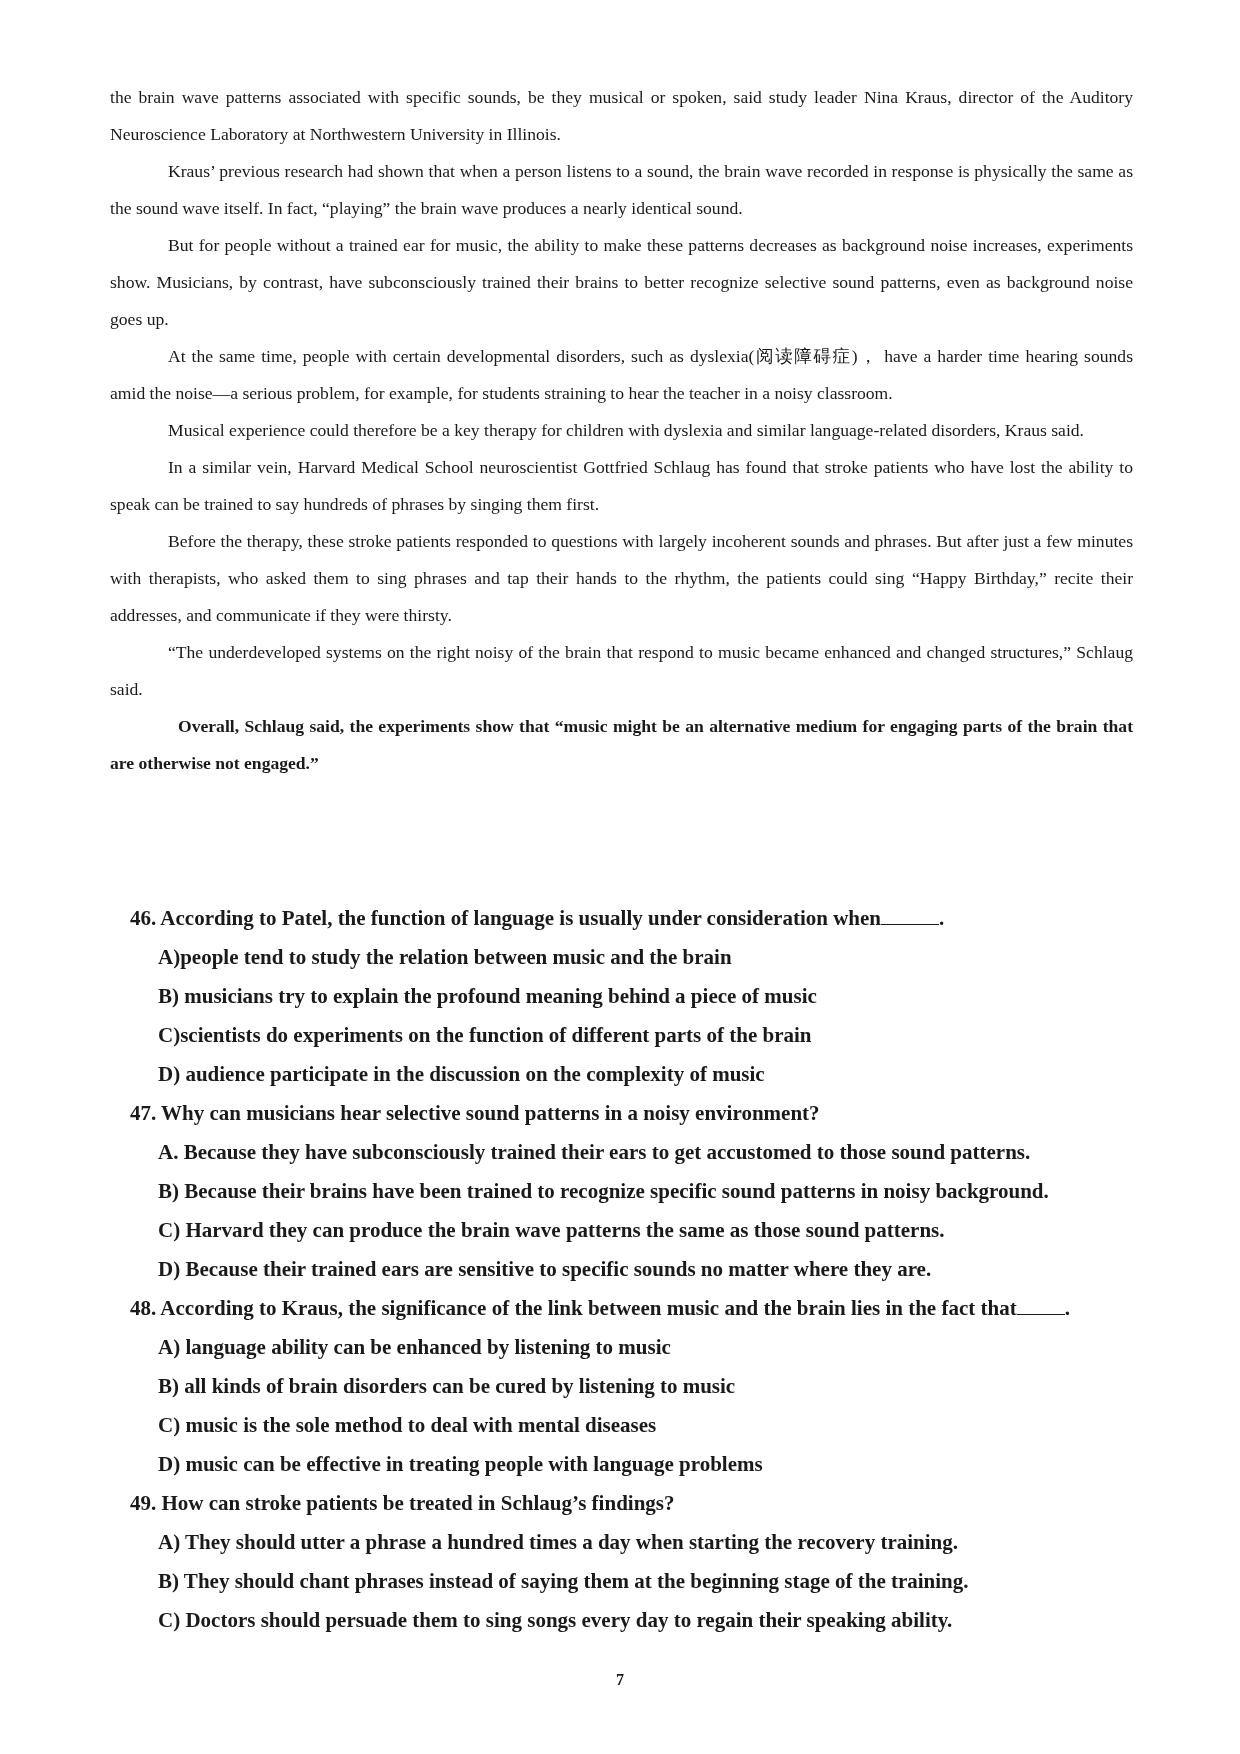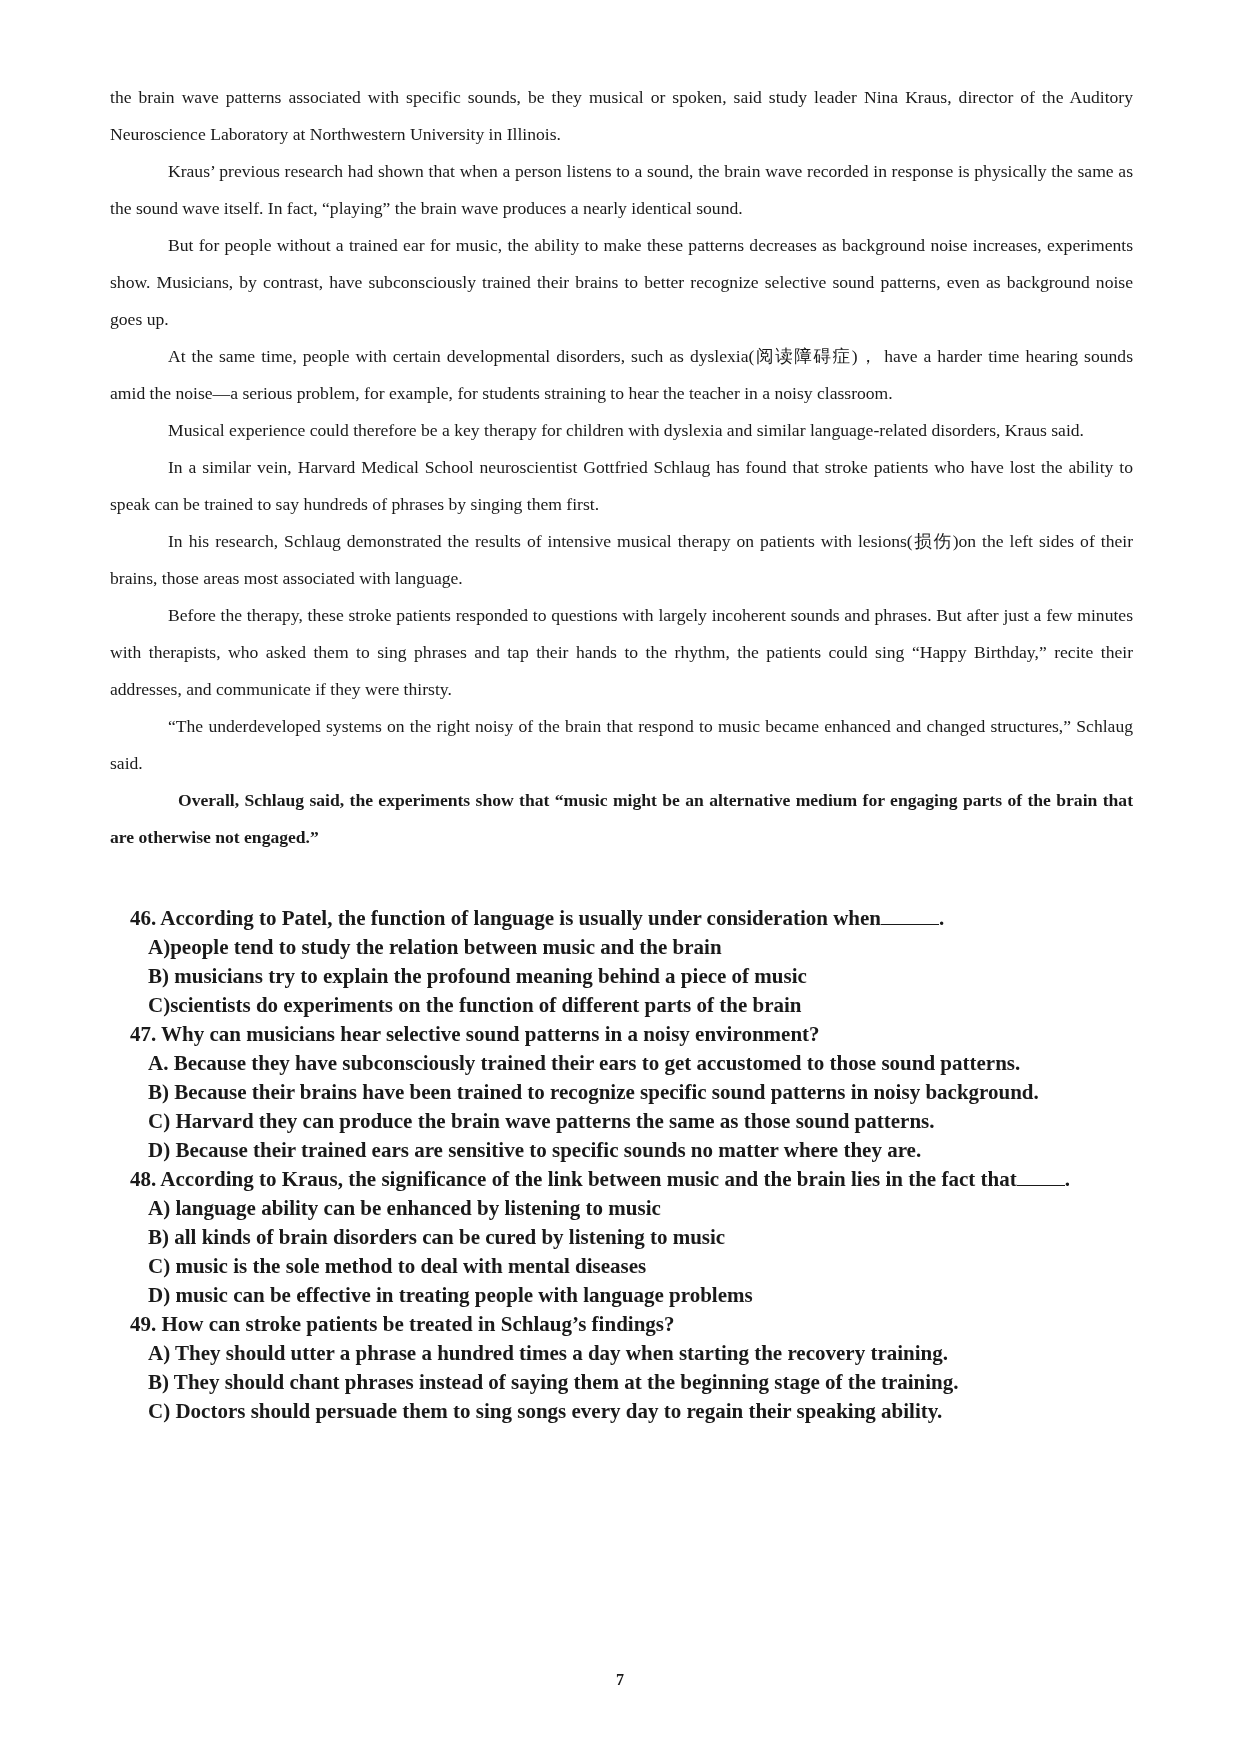--- a/index.html
+++ b/index.html
@@ -5,48 +5,48 @@
   html, body { margin:0; padding:0; background:#ffffff; }
   body { width:1240px; height:1754px; position:relative; overflow:hidden;
          font-family:"Liberation Serif","DejaVu Serif",serif; color:#1a1a1a; }
   .page { position:absolute; left:0; top:0; width:1240px; height:1754px; background:#fff; }
   .passage { position:absolute; left:110px; top:79px; width:1023px; font-size:17.6px; line-height:37px; }
   .para { margin:0; text-align:justify; text-indent:58px; }
   .para.first { text-indent:0; }
   .para.last-indent { text-indent:68px;font-weight:bold; }
   .questions { position:absolute; left:130px; top:904px; width:1000px; font-size:21px; line-height:29px;font-weight:bold; }
   .q-stem { margin:0; }
-  .q-option { margin:0; padding-left:18px; }
+  .q-option { margin:10px; padding-left:18px; }
   .blank { display:inline-block; border-bottom:1px solid #1a1a1a; height:15px; vertical-align:baseline; }
   .page-number { position:absolute; left:0; width:1240px; top:1671px; text-align:center; font-size:16px; font-weight:bold; }
 </style>
 </head>
 <body>
 
 <div class="page">
 
   <div class="passage">
     <p class="para first">the brain wave patterns associated with specific sounds, be they musical or spoken, said study leader Nina Kraus, director of the Auditory Neuroscience Laboratory at Northwestern University in Illinois.</p>
     <p class="para">Kraus’ previous research had shown that when a person listens to a sound, the brain wave recorded in response is physically the same as the sound wave itself. In fact, “playing” the brain wave produces a nearly identical sound.</p>
     <p class="para">But for people without a trained ear for music, the ability to make these patterns decreases as background noise increases, experiments show. Musicians, by contrast, have subconsciously trained their brains to better recognize selective sound patterns, even as background noise goes up.</p>
     <p class="para">At the same time, people with certain developmental disorders, such as dyslexia(阅读障碍症)， have a harder time hearing sounds amid the noise—a serious problem, for example, for students straining to hear the teacher in a noisy classroom.</p>
     <p class="para">Musical experience could therefore be a key therapy for children with dyslexia and similar language-related disorders, Kraus said.</p>
     <p class="para">In a similar vein, Harvard Medical School neuroscientist Gottfried Schlaug has found that stroke patients who have lost the ability to speak can be trained to say hundreds of phrases by singing them first.</p>
-    <p class="para">In his research, Schlaug demonstrated the results of intensive musical therapy on patients with lesions(损伤)on the left sides of their brains, those areas most associated with language.</p>
     <p class="para">Before the therapy, these stroke patients responded to questions with largely incoherent sounds and phrases. But after just a few minutes with therapists, who asked them to sing phrases and tap their hands to the rhythm, the patients could sing “Happy Birthday,” recite their addresses, and communicate if they were thirsty.</p>
     <p class="para">“The underdeveloped systems on the right noisy of the brain that respond to music became enhanced and changed structures,” Schlaug said.</p>
     <p class="para last-indent">Overall, Schlaug said, the experiments show that “music might be an alternative medium for engaging parts of the brain that are otherwise not engaged.”</p>
   </div>
 
   <div class="questions">
     <div>
       <p class="q-stem"><span>46. According to Patel, the function of language is usually under consideration when</span><span class="blank" style="width:58px"></span><span>.</span></p>
       <p class="q-option">A)people tend to study the relation between music and the brain</p>
       <p class="q-option">B) musicians try to explain the profound meaning behind a piece of music</p>
       <p class="q-option">C)scientists do experiments on the function of different parts of the brain</p>
+      <p class="q-option">D) audience participate in the discussion on the complexity of music</p>
     </div>
     <div>
       <p class="q-stem">47. Why can musicians hear selective sound patterns in a noisy environment?</p>
       <p class="q-option">A. Because they have subconsciously trained their ears to get accustomed to those sound patterns.</p>
       <p class="q-option">B) Because their brains have been trained to recognize specific sound patterns in noisy background.</p>
       <p class="q-option">C) Harvard they can produce the brain wave patterns the same as those sound patterns.</p>
       <p class="q-option">D) Because their trained ears are sensitive to specific sounds no matter where they are.</p>
     </div>
     <div>
       <p class="q-stem"><span>48. According to Kraus, the significance of the link between music and the brain lies in the fact that</span><span class="blank" style="width:48px"></span><span>.</span></p>

